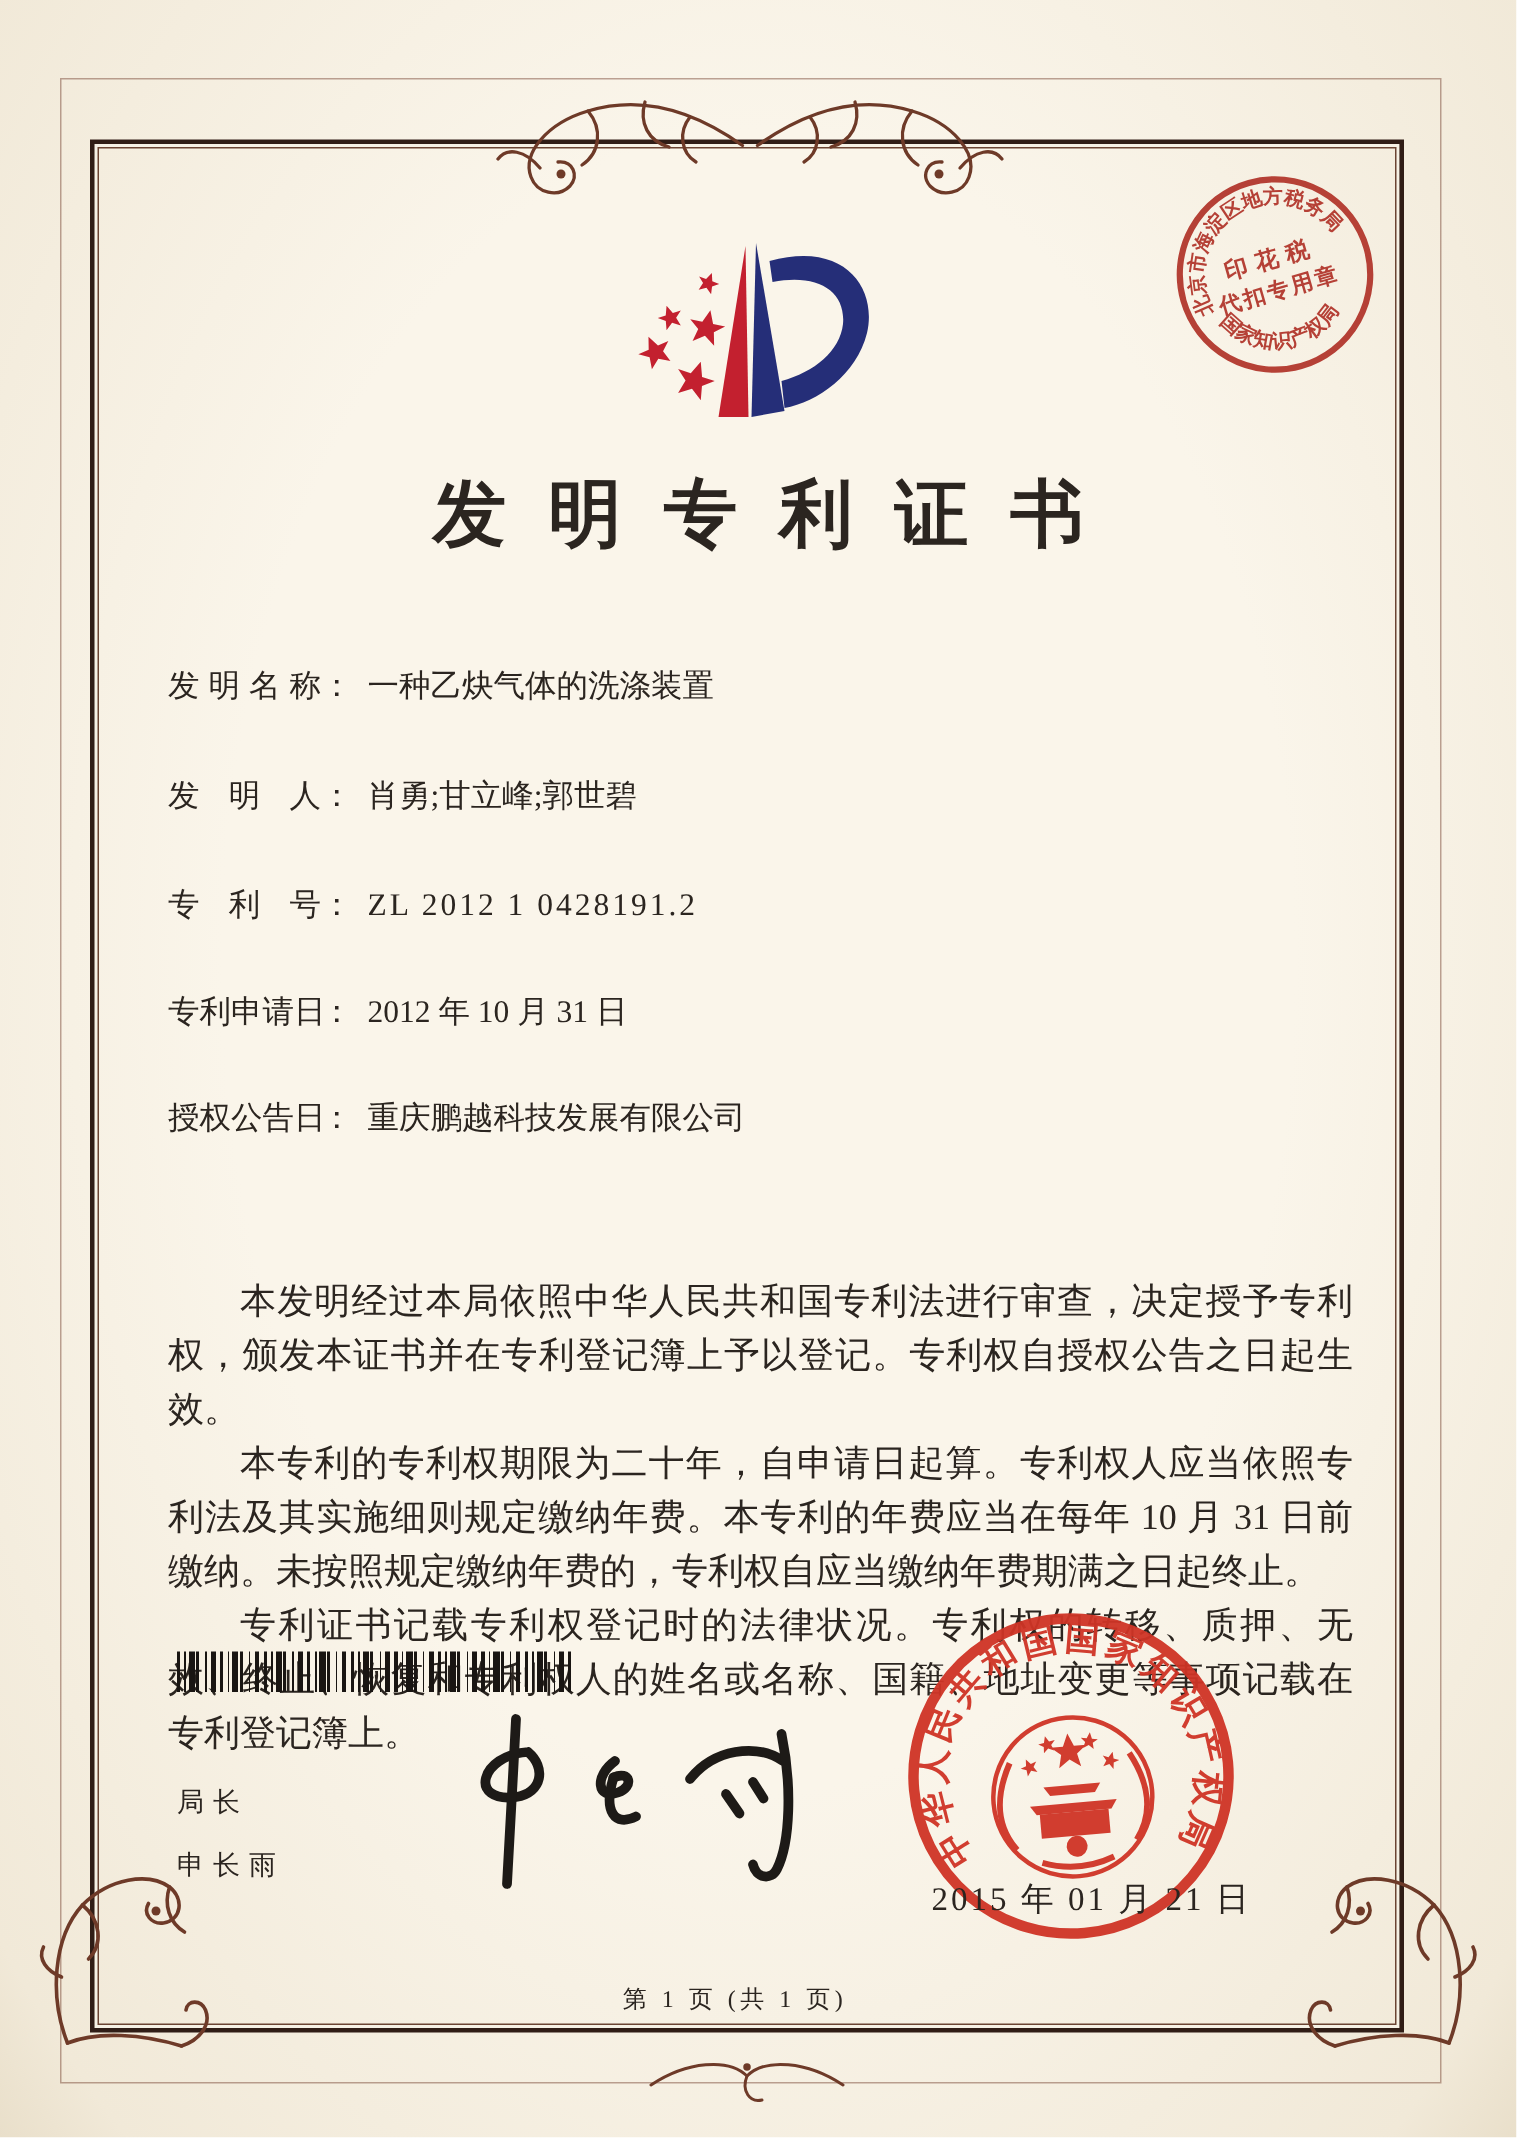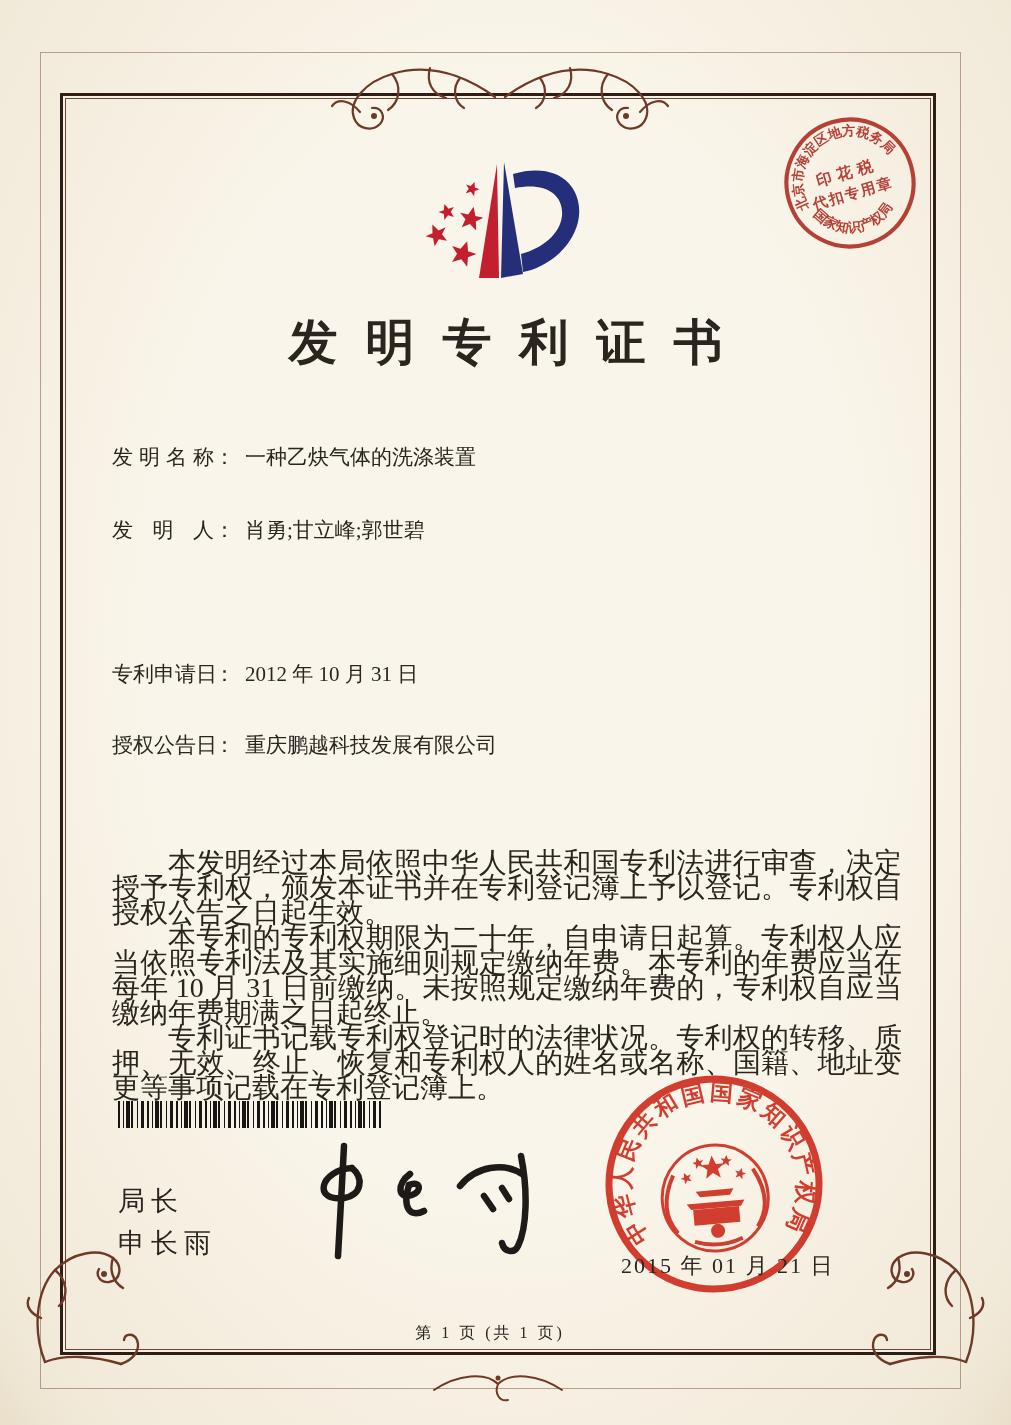--- a/index.html
+++ b/index.html
@@ -26,29 +26,29 @@
   .title{
     position:absolute; left:60px; right:75px; top:310px; text-align:center;
     font-size:49px; font-weight:700; letter-spacing:28px; padding-left:43px;
   }
   .frow{ position:absolute; left:112px; font-size:21px; white-space:nowrap; }
   .flabel{ display:inline-block; width:102px; text-align:justify; text-align-last:justify; vertical-align:bottom; }
   .fvalue{ margin-left:10px; }
   .fvalue.mono{ letter-spacing:2px; }
   .body-text{
     position:absolute; left:112px; width:790px; top:850px;
-    font-size:28px; line-height:25px; text-align:justify;
+    font-size:24px; line-height:36px; text-align:justify;
   }
   .body-text p{ margin:0; text-indent:2em; }
   .barcode{
     position:absolute; left:118px; top:1101px; width:264px; height:27px;
     background:
       repeating-linear-gradient(90deg,#191512 0 2px,transparent 2px 5px,#191512 5px 6px,transparent 6px 8px,#191512 8px 12px,transparent 12px 13px,#191512 13px 15px,transparent 15px 19px,#191512 19px 20px,transparent 20px 23px,#191512 23px 26px,transparent 26px 29px);
   }
-  .commissioner{ position:absolute; left:118px; top:1180px; font-size:27px; letter-spacing:6px; line-height:42px;font-family:Liberation Serif, serif; }
+  .commissioner{ position:absolute; left:118px; top:1180px; font-size:18px; letter-spacing:6px; line-height:42px;font-family:Liberation Serif, serif; }
   .signature{ position:absolute; left:278px; top:1138px; width:252px; height:126px; }
   .seal{ position:absolute; left:600px; top:1070px; width:228px; height:228px; transform:rotate(-5deg); opacity:.95; }
   .seal-date{ position:absolute; left:621px; top:1251px; font-size:22px; letter-spacing:2px; z-index:5; }
   .footer{ position:absolute; left:44px; right:75px; top:1323px; text-align:center; font-size:16px; letter-spacing:3px; }
   svg text{ font-family:"Liberation Serif","DejaVu Serif",serif; }
 </style>
 </head>
 <body>
 
 <svg width="0" height="0" style="position:absolute" aria-hidden="true">
@@ -128,20 +128,23 @@
     <text x="0" y="17" text-anchor="middle" font-size="16" letter-spacing="2" fill="#b03228" font-weight="700">代扣专用章</text>
   </svg>
 
   <div class="title">发明专利证书</div>
 
   <div class="frow" style="top:443px">
     <span class="flabel">发明名称</span><span>：</span><span class="fvalue">一种乙炔气体的洗涤装置</span>
   </div>
   <div class="frow" style="top:516px">
     <span class="flabel">发明人</span><span>：</span><span class="fvalue">肖勇;甘立峰;郭世碧</span>
+  </div>
+  <div class="frow" style="top:589px">
+    <span class="flabel">专利号</span><span>：</span><span class="fvalue mono">ZL 2012 1 0428191.2</span>
   </div>
   <div class="frow" style="top:660px">
     <span class="flabel">专利申请日</span><span>：</span><span class="fvalue">2012 年 10 月 31 日</span>
   </div>
   <div class="frow" style="top:731px">
     <span class="flabel">授权公告日</span><span>：</span><span class="fvalue">重庆鹏越科技发展有限公司</span>
   </div>
 
   <div class="body-text">
     <p>本发明经过本局依照中华人民共和国专利法进行审查，决定授予专利权，颁发本证书并在专利登记簿上予以登记。专利权自授权公告之日起生效。</p>

